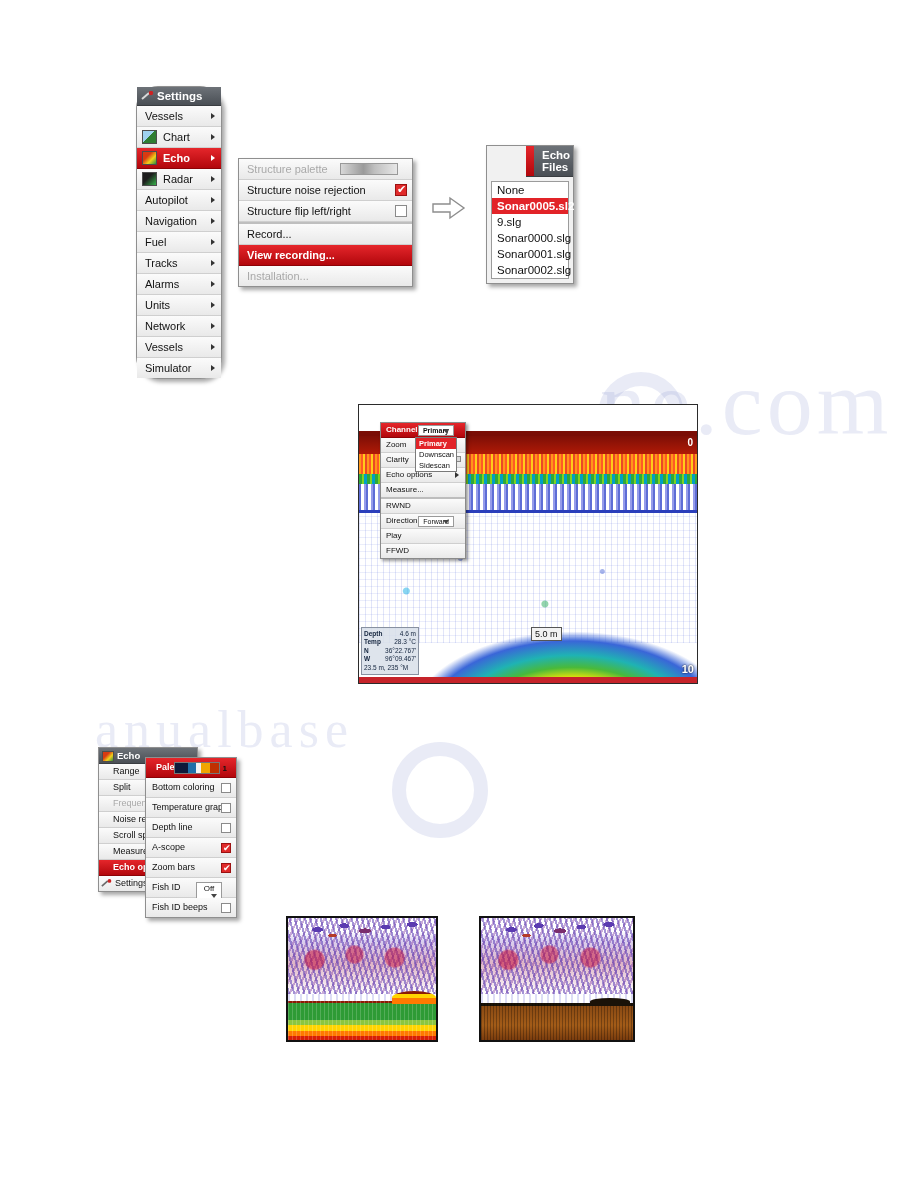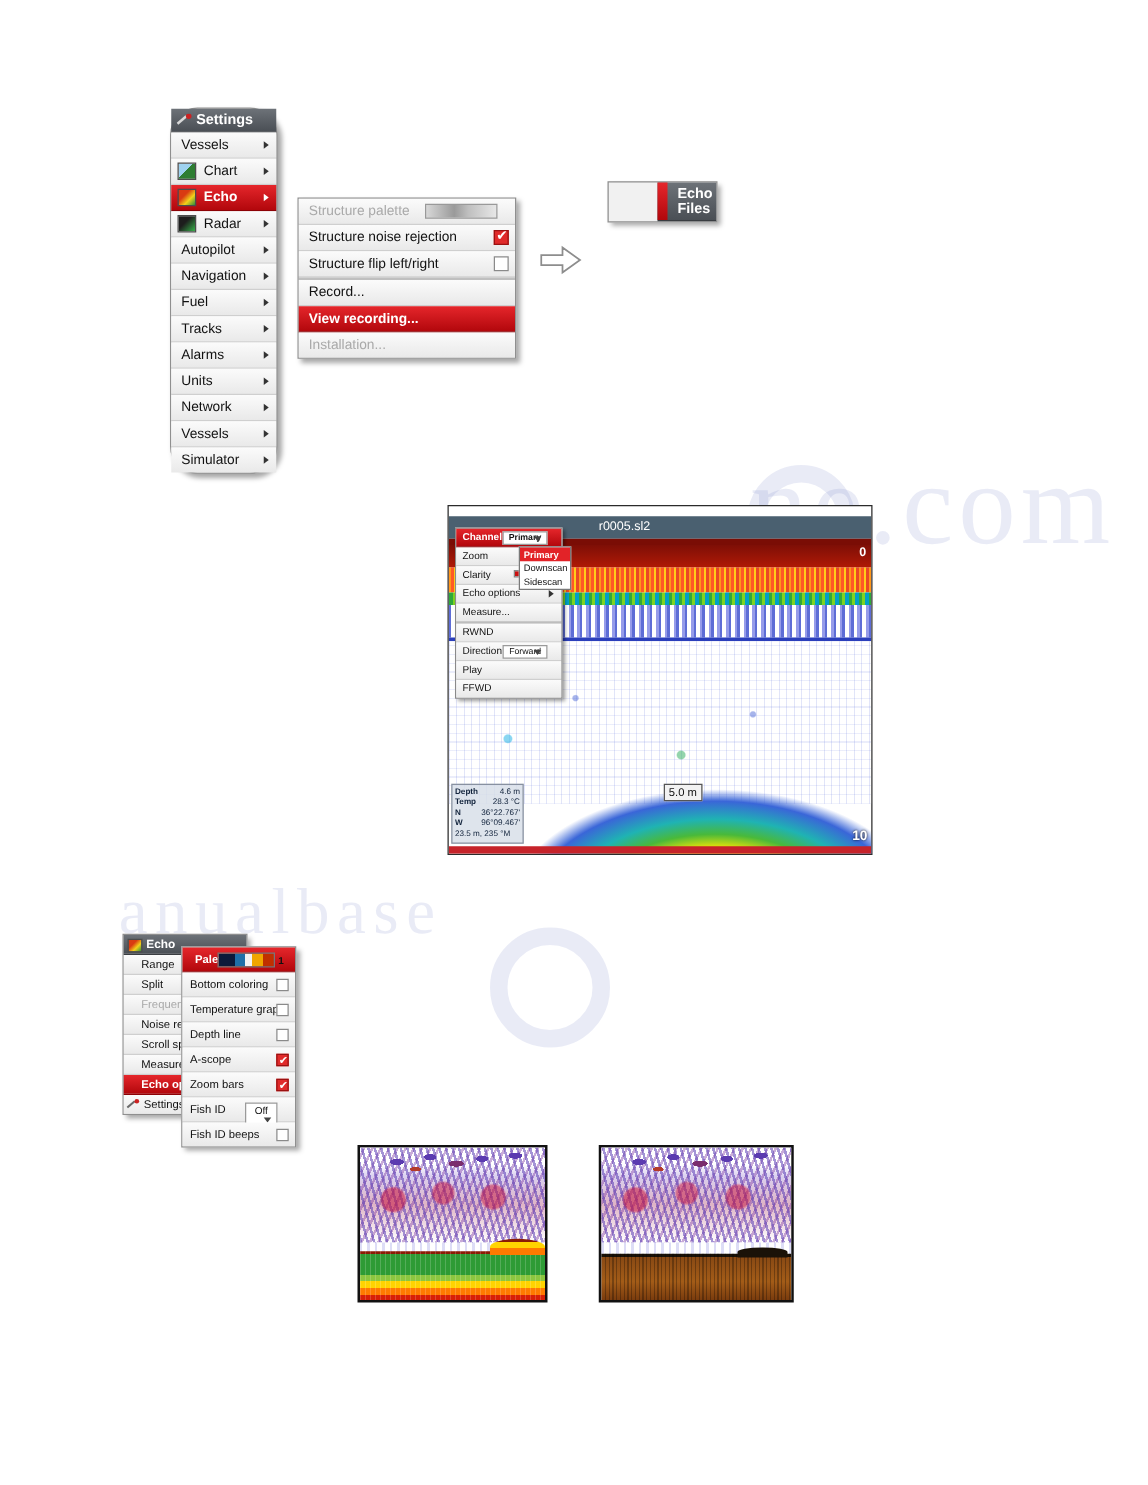--- a/index.html
+++ b/index.html
@@ -206,21 +206,21 @@
     background: rgba(215,222,232,0.82);
     border:1px solid #8891a0;
     font-size:6.5px; line-height:8.5px; color:#12233c;
     padding:2px 2px;
   }
   #sonar-overlay .ov { display:flex; justify-content:space-between; }
   #sonar-overlay .ov .k { font-weight:bold; }
 
   
   #playback-menu {
-    position:absolute; left:364px; top:422px; width:86px;
+    position:absolute; left:380px; top:422px; width:86px;
     background:#f1f1f1; border:1px solid #8a8a8a;
     box-shadow:2px 2px 3px rgba(0,0,0,.4); font-size:8px;
   }
   #playback-menu .row { padding:2px 14px 2px 5px; font-size:8px; line-height:10px;}
   #playback-menu .val { font-size:7px; height:11px; line-height:10px; margin-top:-5px; min-width:30px; right:11px;}
   #channel-dropdown {
     position:absolute; left:415px; top:437px; width:42px;
     background:#fff; border:1px solid #7a7a7a; z-index:5; font-size:7.5px;
   }
   #channel-dropdown .dd { padding:1px 3px; line-height:9px; color:#111; }
@@ -388,24 +388,31 @@
     <span>Installation...</span>
   </div>
 </div>
 
 <svg id="flow-arrow" viewBox="0 0 34 24">
   <path d="M1 8 H18 V2 L32 12 L18 22 V16 H1 Z" fill="#ffffff" stroke="#8d8d8d" stroke-width="1.4"></path>
 </svg>
 
 <div class="panel" id="echo-files">
   <div class="hdr">Echo Files</div>
+  <div class="listbox">
+    <div class="fr">None</div>
+    <div class="fr sel">Sonar0005.sl2</div>
+    <div class="fr">9.slg</div>
+    <div class="fr">Sonar0000.slg</div>
+    <div class="fr">Sonar0001.slg</div>
+    <div class="fr">Sonar0002.slg</div>
+  </div>
 </div>
 
 <div id="sonar-screen">
-  <div id="sonar-titlebar">r0005.sl2</div>
   <div id="sonar-topstrip"></div>
   <div class="sonar-layer" id="layer-red"></div>
   <div class="sonar-layer" id="layer-warm"></div>
   <div class="sonar-layer" id="layer-green"></div>
   <div class="sonar-layer" id="layer-blue"></div>
   <div class="sonar-layer" id="layer-line"></div>
   <div id="noise-field"></div>
   <div id="bottom-hump"></div>
   <div id="bottom-band"></div>
 

